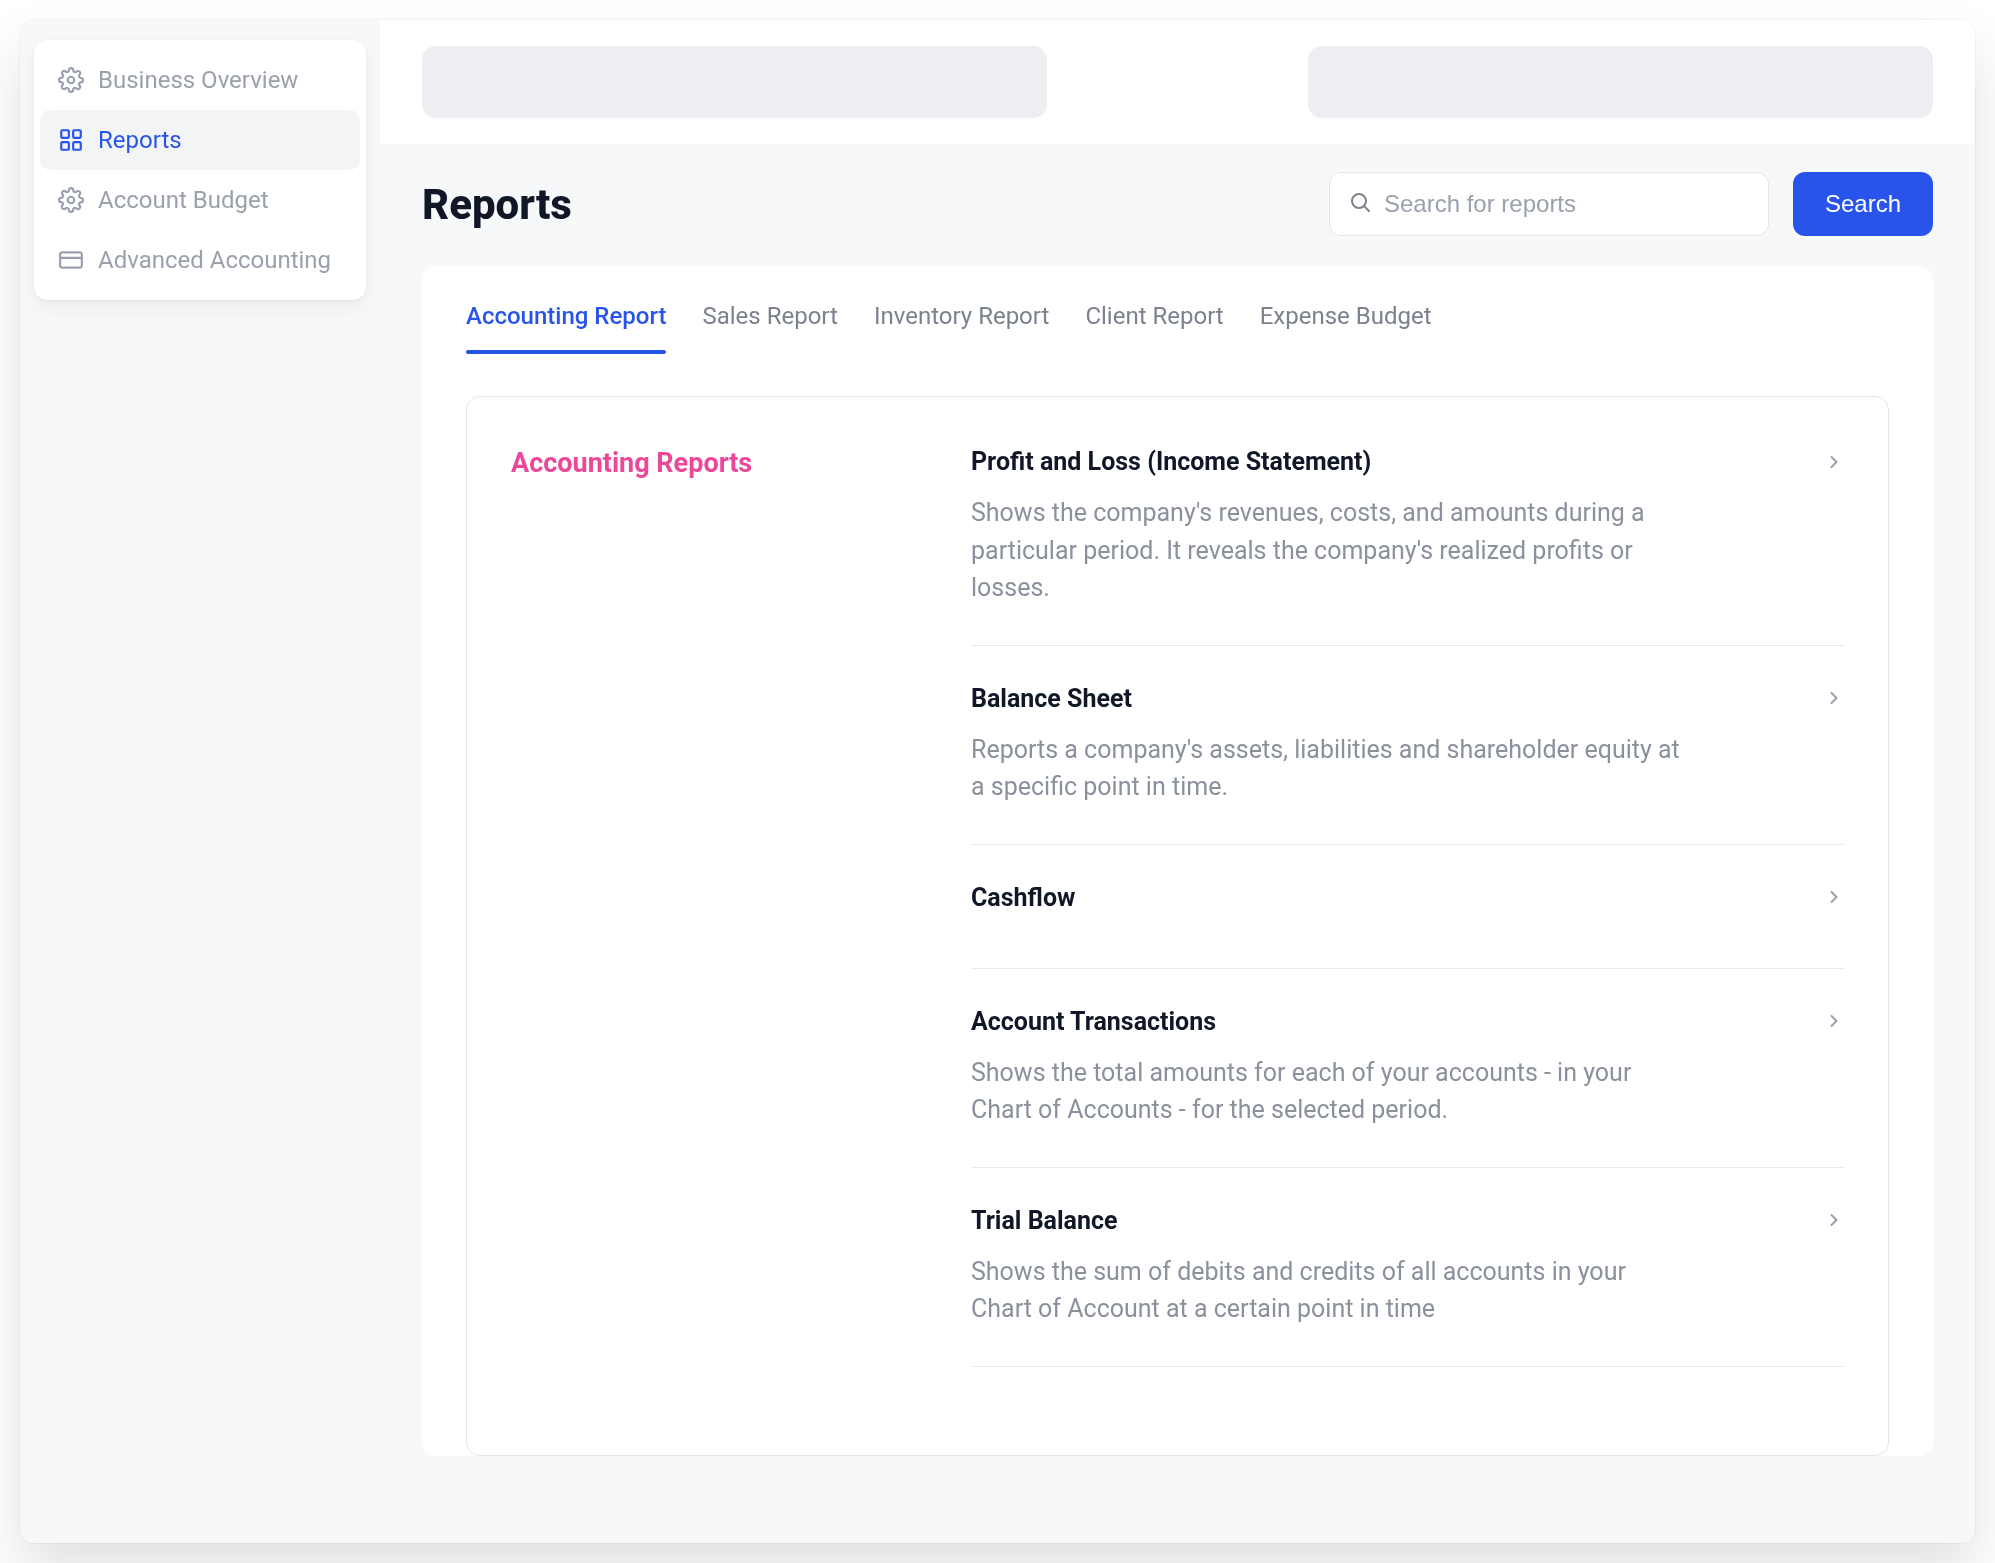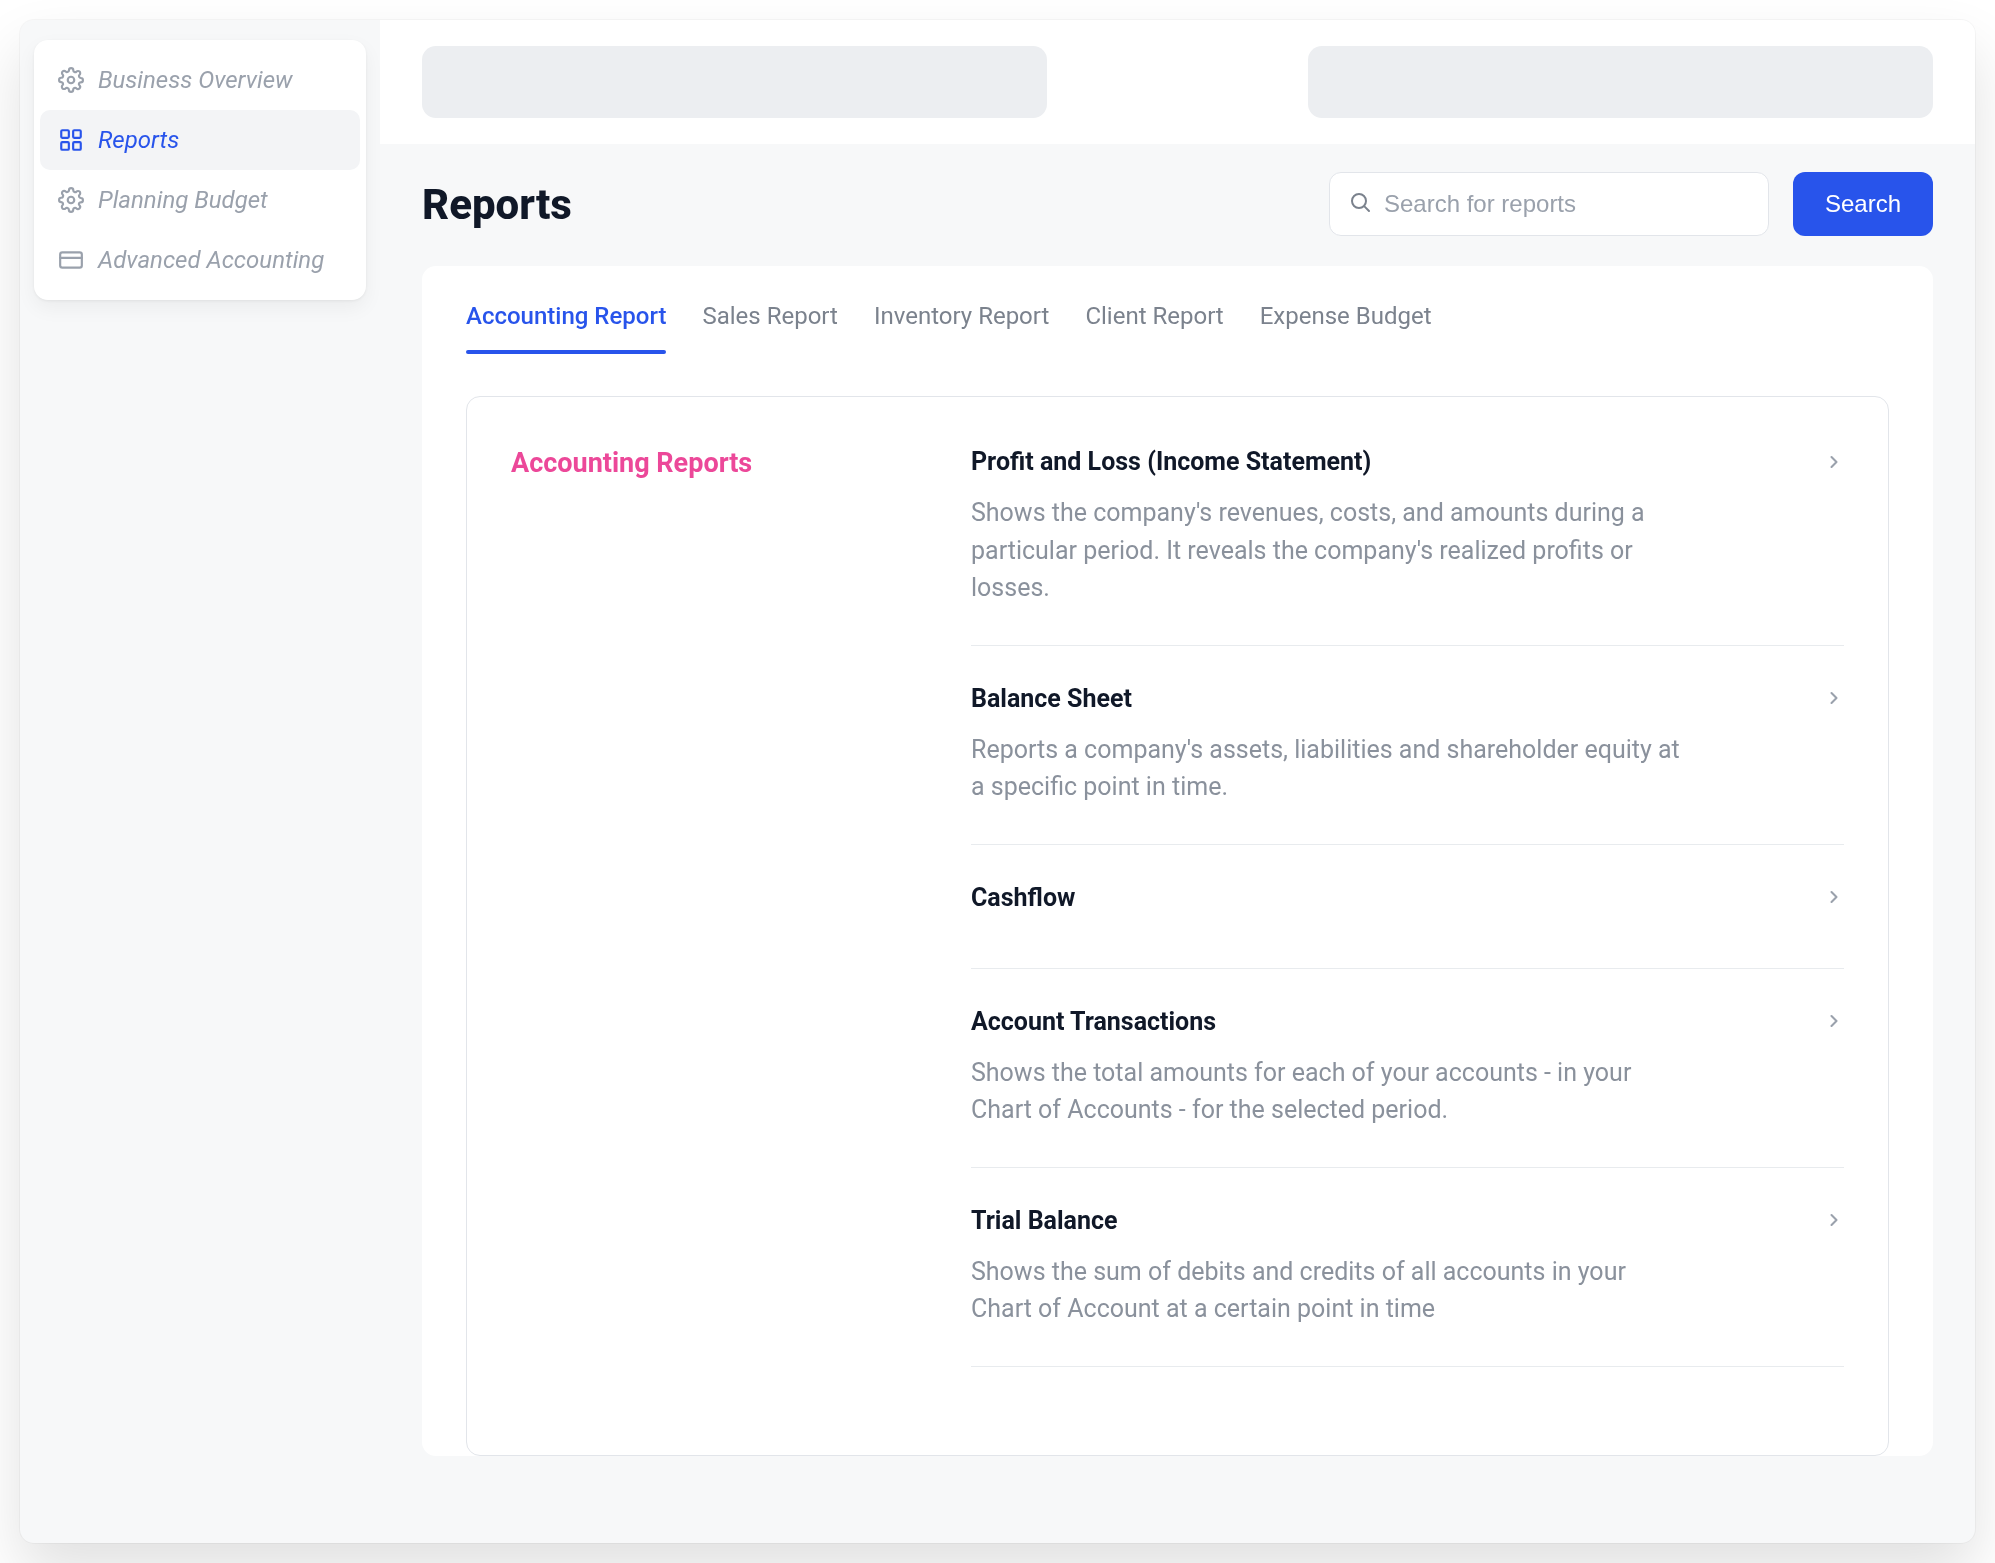--- a/index.html
+++ b/index.html
@@ -38,21 +38,20 @@
   }
   .side-item {
     display: flex;
     align-items: center;
     gap: 14px;
     padding: 16px 18px;
     border-radius: 10px;
     font-size: 24px;
     color: #9aa1ac;
     cursor: pointer;
-    font-style: italic;
   }
   .side-item.active {
     background: #f3f4f6;
     color: #2854eb;
   }
   .side-item .icon svg { display: block; }
   
   .main-col {
     flex: 1;
     display: flex;
@@ -230,21 +229,21 @@
           <span>Reports</span>
         </div>
 
         <div class="side-item">
           <span class="icon">
             <svg width="26" height="26" viewBox="0 0 24 24" fill="none" stroke="#9aa1ac" stroke-width="2" stroke-linecap="round" stroke-linejoin="round">
                 <circle cx="12" cy="12" r="3"></circle>
                 <path d="M19.4 15a1.7 1.7 0 0 0 .34 1.87l.06.06a2 2 0 1 1-2.83 2.83l-.06-.06a1.7 1.7 0 0 0-1.87-.34 1.7 1.7 0 0 0-1.03 1.56V21a2 2 0 1 1-4 0v-.09a1.7 1.7 0 0 0-1.11-1.56 1.7 1.7 0 0 0-1.87.34l-.06.06a2 2 0 1 1-2.83-2.83l.06-.06a1.7 1.7 0 0 0 .34-1.87 1.7 1.7 0 0 0-1.56-1.03H3a2 2 0 1 1 0-4h.09a1.7 1.7 0 0 0 1.56-1.11 1.7 1.7 0 0 0-.34-1.87l-.06-.06a2 2 0 1 1 2.83-2.83l.06.06a1.7 1.7 0 0 0 1.87.34h.08A1.7 1.7 0 0 0 10.12 3.1V3a2 2 0 1 1 4 0v.09a1.7 1.7 0 0 0 1.03 1.56 1.7 1.7 0 0 0 1.87-.34l.06-.06a2 2 0 1 1 2.83 2.83l-.06.06a1.7 1.7 0 0 0-.34 1.87v.08a1.7 1.7 0 0 0 1.56 1.03H21a2 2 0 1 1 0 4h-.09a1.7 1.7 0 0 0-1.56 1.03z"></path>
               </svg>
           </span>
-          <span>Planning Budget</span>
+          <span>Account Budget</span>
         </div>
 
         <div class="side-item">
           <span class="icon">
             <svg width="26" height="26" viewBox="0 0 24 24" fill="none" stroke="#9aa1ac" stroke-width="2" stroke-linecap="round" stroke-linejoin="round">
                 <rect x="2" y="5" width="20" height="14" rx="2"></rect>
                 <line x1="2" y1="10" x2="22" y2="10"></line>
               </svg>
           </span>
           <span>Advanced Accounting</span>

